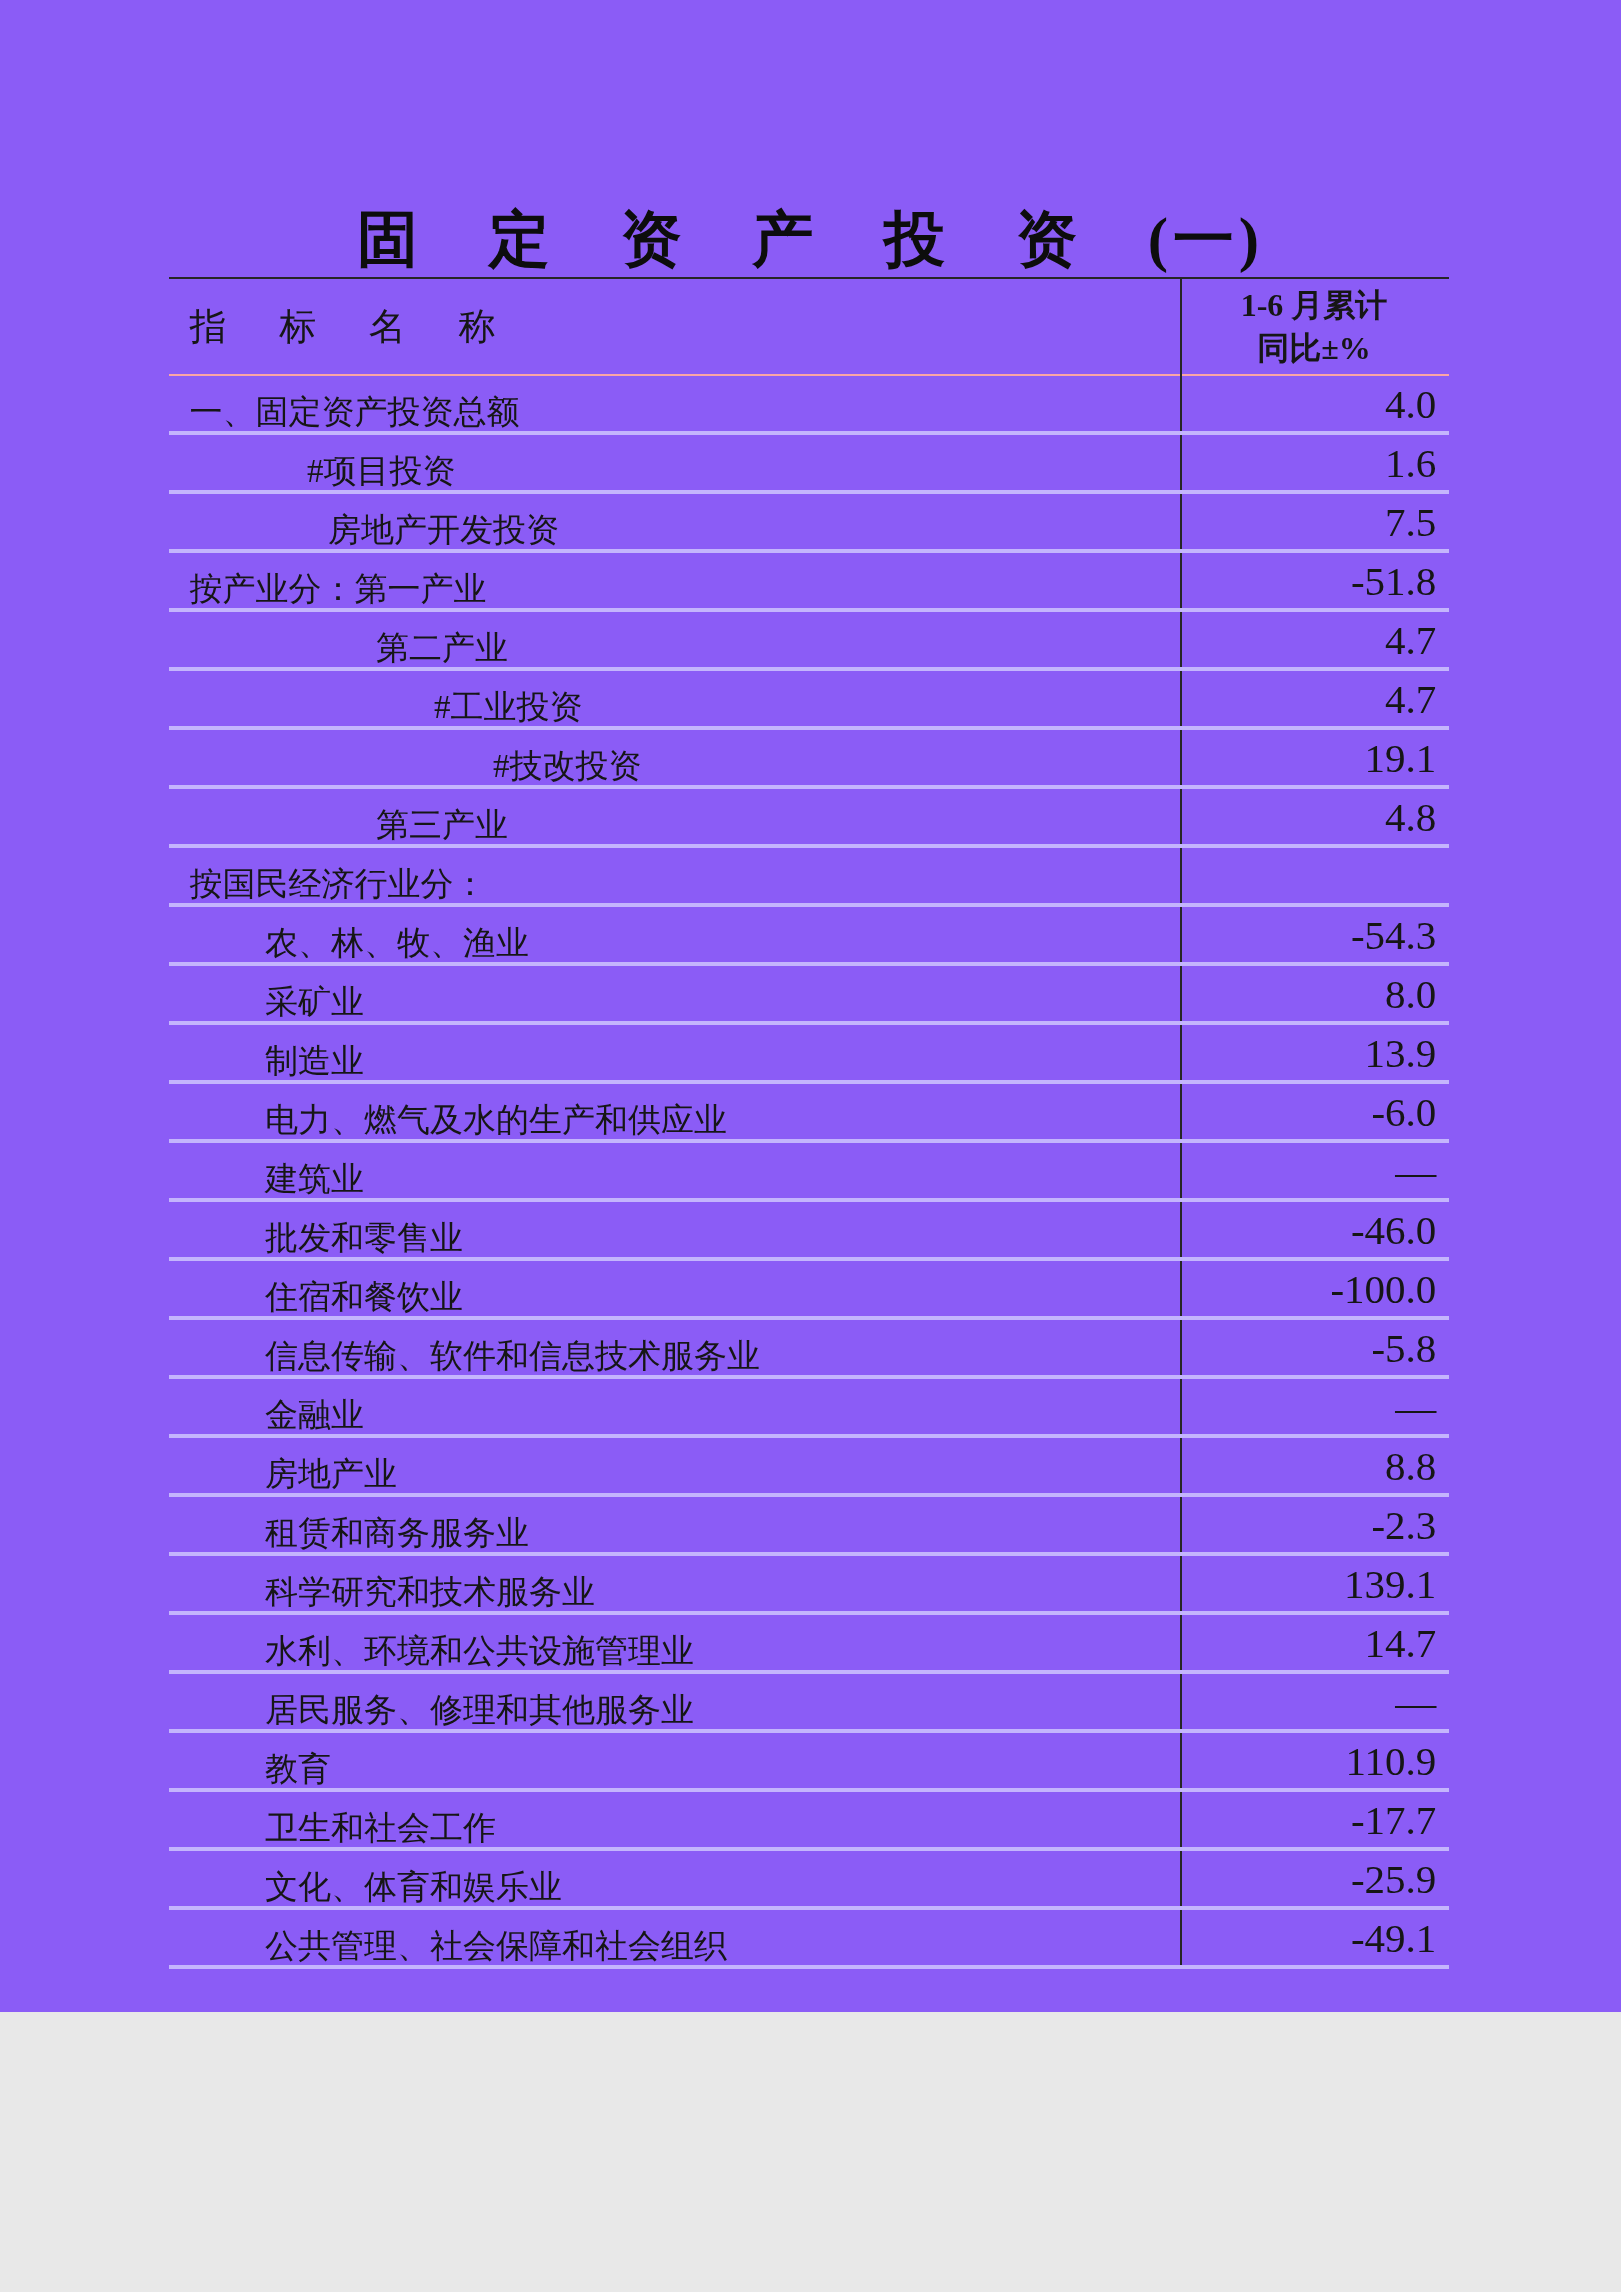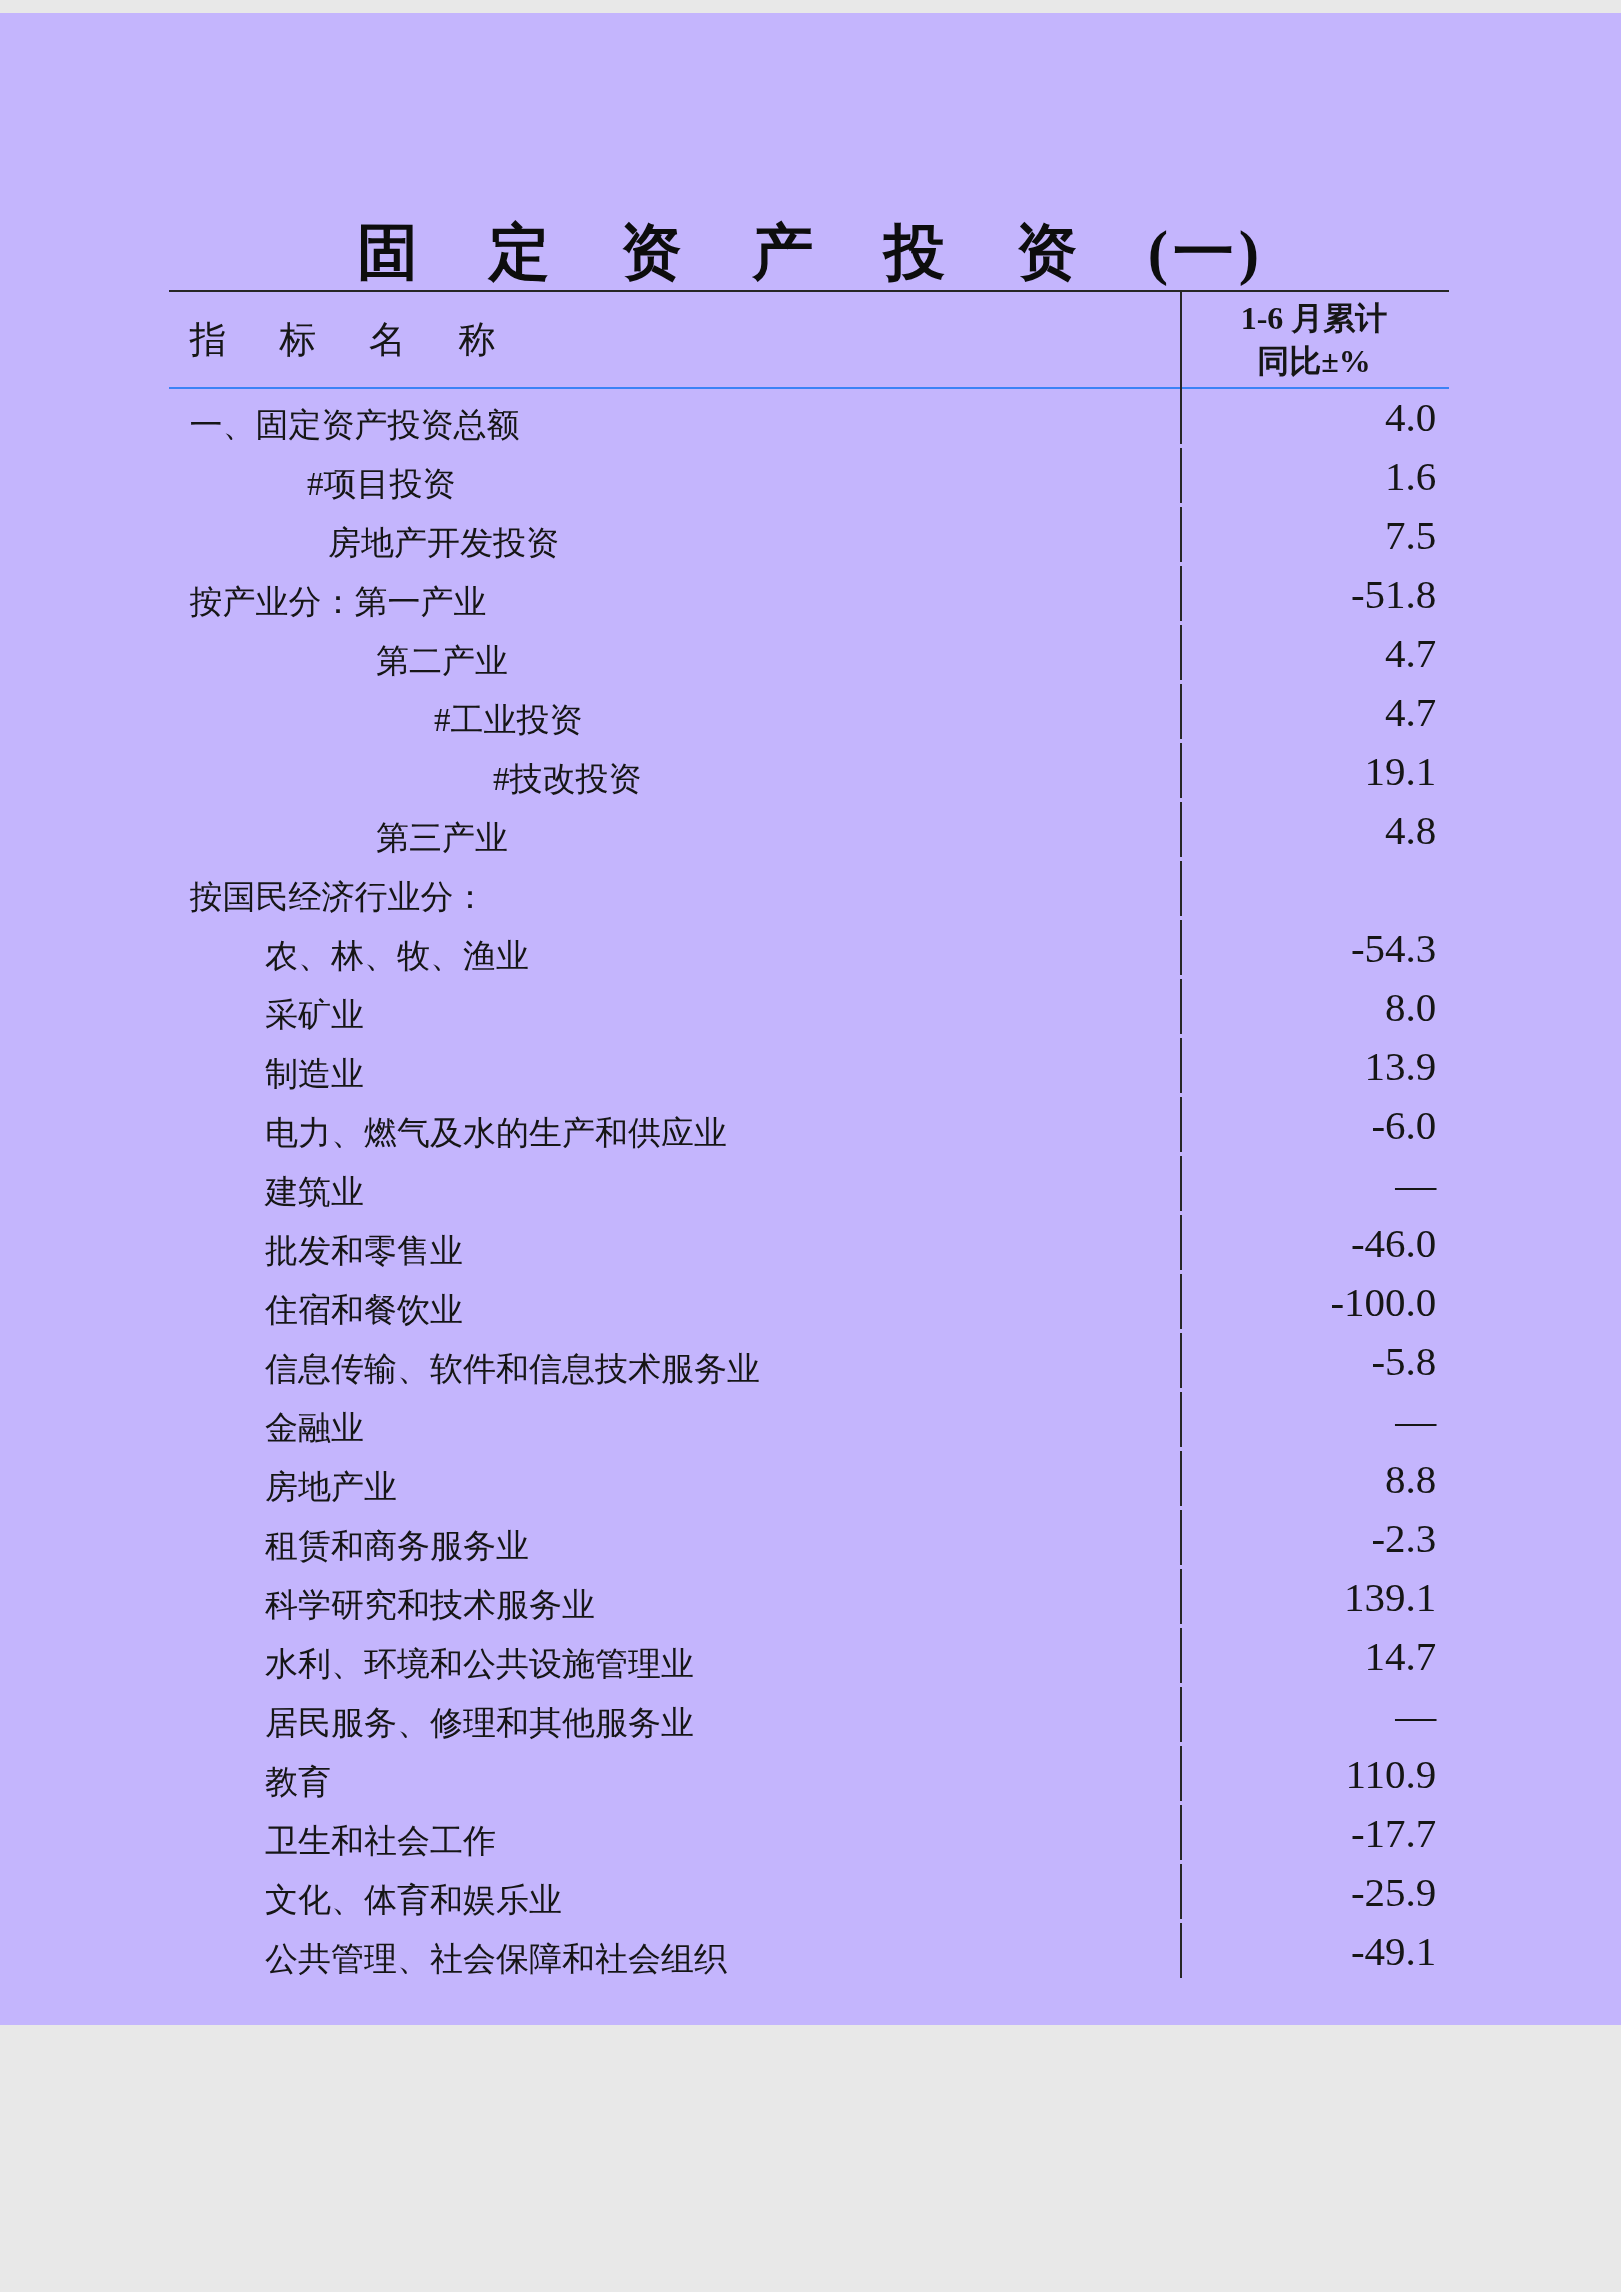--- a/index.html
+++ b/index.html
@@ -1,20 +1,20 @@
 <!DOCTYPE html>
 <html><head>
 <meta charset="utf-8">
 <style>
   html,body{margin:0;padding:0;background:#e8e8e8;}
   .page{
     position:relative;
     width:1621px;height:2012px;
-    margin:13px auto;
-    background:#c4b5fd;
+    margin:0 auto;
+    background:#8b5cf6;
     font-family:"Liberation Serif","DejaVu Serif",serif;
     color:#161616;
     overflow:hidden;
   }
   .doc-title{
     position:absolute;
     top:199px;left:0;width:100%;
     text-align:center;
     font-size:61px;
     font-weight:bold;
@@ -32,21 +32,21 @@
   .vline{
     position:absolute;
     top:0;bottom:0;
     left:1011px;
     width:2px;
     background:#262626;
   }
   .thead{
     display:flex;
     height:97px;
-    border-bottom:2px solid #3b82f6;
+    border-bottom:2px solid #fca5a5;
     box-sizing:border-box;
   }
   .th-left{
     flex:1;
     display:flex;
     align-items:center;
     padding-left:20.6px;
     font-size:37px;
     letter-spacing:7.8px;
     white-space:nowrap;

